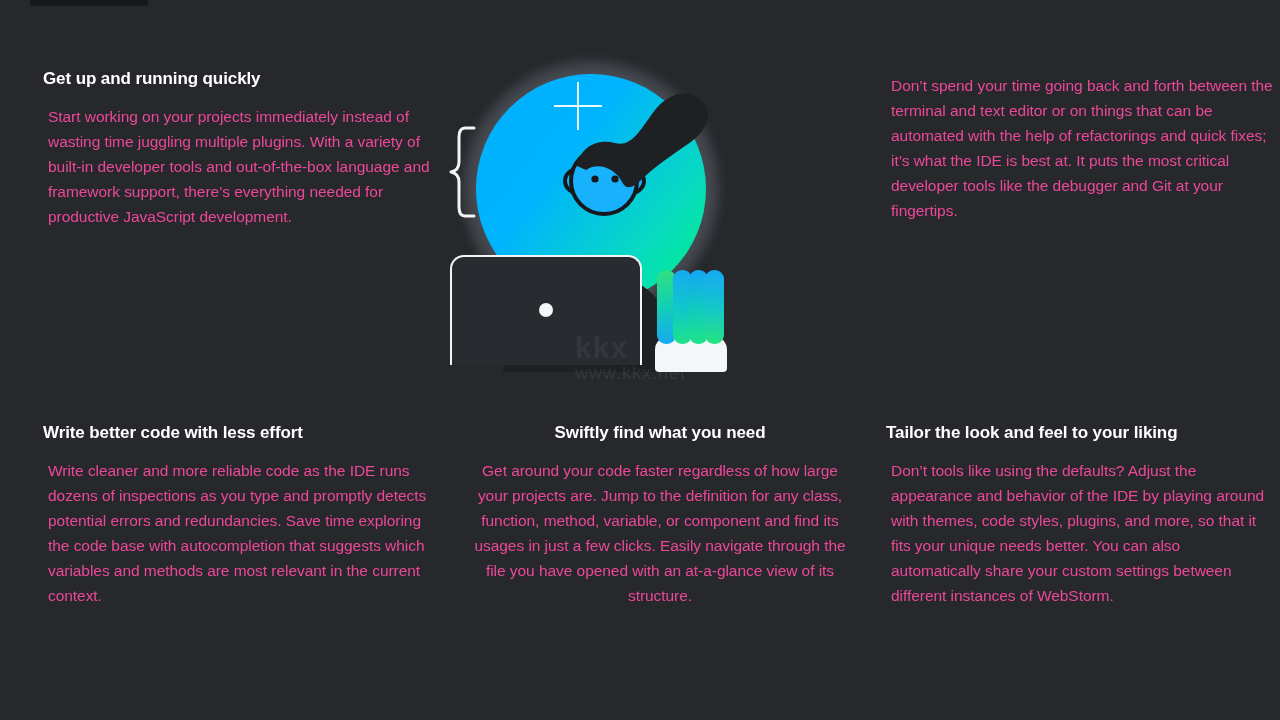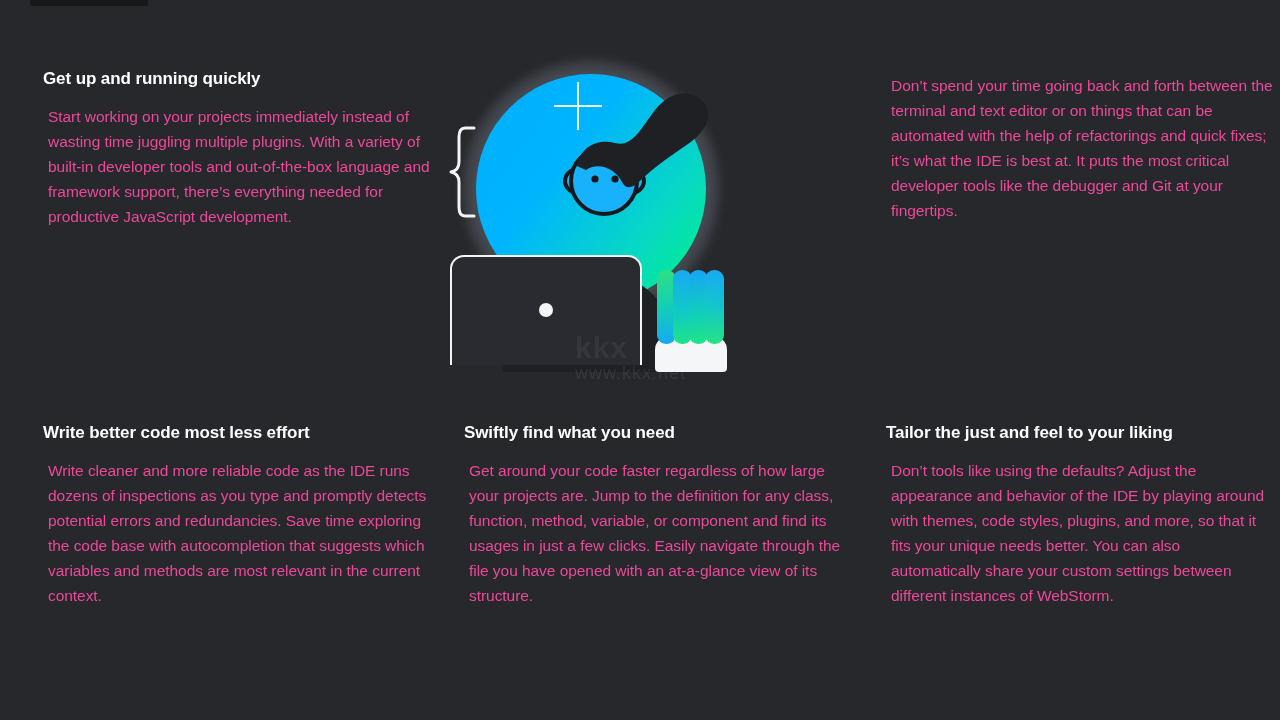--- a/index.html
+++ b/index.html
@@ -35,21 +35,21 @@
     width: 1280px;
     height: 568px;
   }
   .cell {
     position: absolute;
     width: 392px;
   }
   .cell.c0 { left: 27px;  top: 68px; }
   .cell.c1 { left: 870px; top: 68px; }
   .cell.c2 { left: 27px;  top: 422px; }
-  .cell.c3 { left: 448px; top: 422px; }
+  .cell.c3 { left: 448px; top: 422px; text-align: center; }
   .cell.c4 { left: 870px; top: 422px; }
 
   .cell h3 {
     margin: 0 0 14px 0;
     font-size: 17px;
     line-height: 22px;
     font-weight: bold;
     color: #ffffff;
     letter-spacing: -0.1px;
   }
@@ -213,31 +213,31 @@
   <div class="cell c0">
     <h3>Get up and running quickly</h3>
     <p>Start working on your projects immediately instead of wasting time juggling multiple plugins. With a variety of built-in developer tools and out-of-the-box language and framework support, there’s everything needed for productive JavaScript development.</p>
   </div>
 
   <div class="cell c1">
     <p>Don’t spend your time going back and forth between the terminal and text editor or on things that can be automated with the help of refactorings and quick fixes; it’s what the IDE is best at. It puts the most critical developer tools like the debugger and Git at your fingertips.</p>
   </div>
 
   <div class="cell c2">
-    <h3>Write better code most less effort</h3>
+    <h3>Write better code with less effort</h3>
     <p>Write cleaner and more reliable code as the IDE runs dozens of inspections as you type and promptly detects potential errors and redundancies. Save time exploring the code base with autocompletion that suggests which variables and methods are most relevant in the current context.</p>
   </div>
 
   <div class="cell c3">
     <h3>Swiftly find what you need</h3>
     <p>Get around your code faster regardless of how large your projects are. Jump to the definition for any class, function, method, variable, or component and find its usages in just a few clicks. Easily navigate through the file you have opened with an at-a-glance view of its structure.</p>
   </div>
 
   <div class="cell c4">
-    <h3>Tailor the just and feel to your liking</h3>
+    <h3>Tailor the look and feel to your liking</h3>
     <p>Don’t tools like using the defaults? Adjust the appearance and behavior of the IDE by playing around with themes, code styles, plugins, and more, so that it fits your unique needs better. You can also automatically share your custom settings between different instances of WebStorm.</p>
   </div>
 
 </div>
 
 <div class="illustration">
 
   <div class="glow"></div>
   <div class="disc"></div>
 

